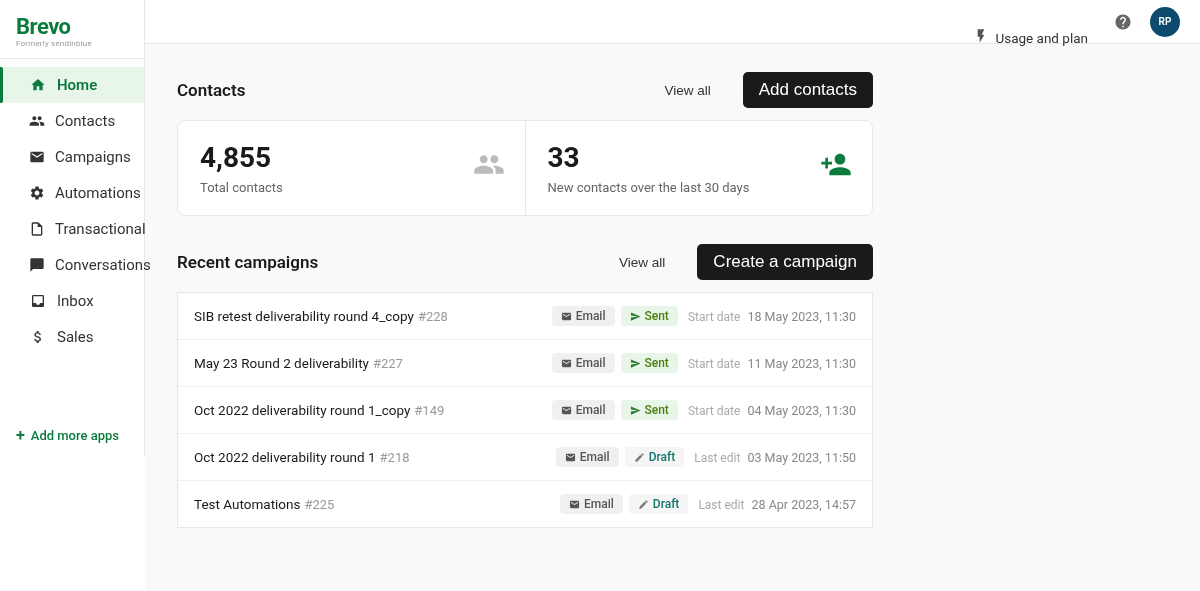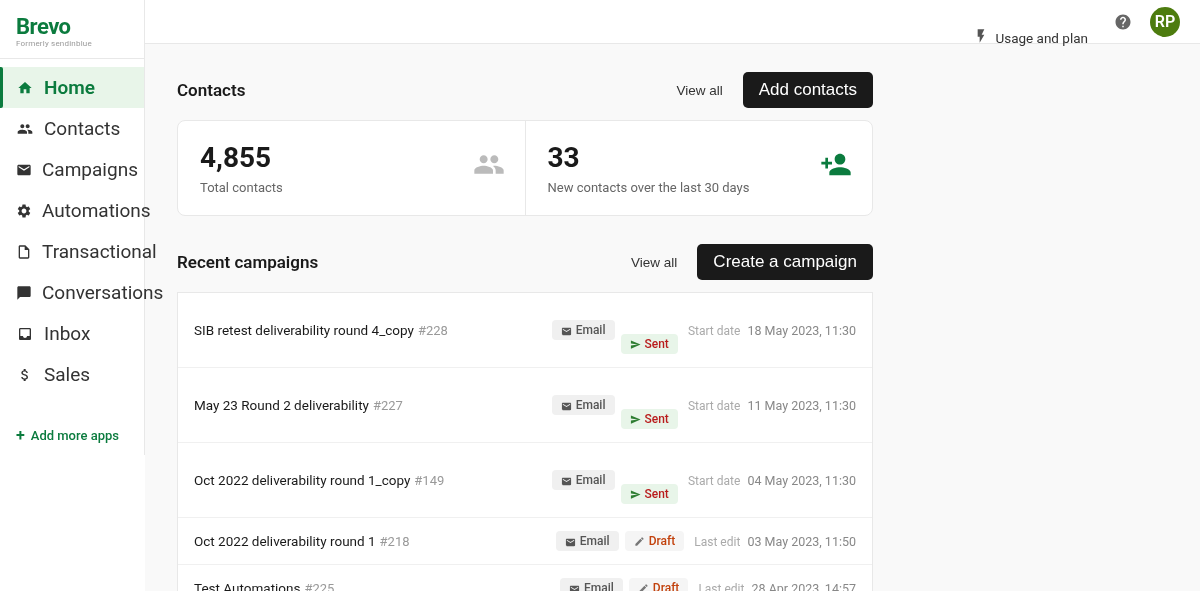--- a/index.html
+++ b/index.html
@@ -30,24 +30,24 @@
       font-size: 8px;
       color: #999;
       letter-spacing: 0.2px;
     }
     .sidebar-nav {
       flex: 1;
       padding-top: 8px;
     }
     .sidebar-item {
       display: flex;
-      align-items: center;
-      padding: 9px 16px;
-      cursor: pointer;
-      font-size: 19px;
+      align-items: flex-end;
+      padding: 9px 29px;
+      cursor: pointer;
+      font-size: 15px;
       color: #333;
       border-radius: 0;
       gap: 10px;
       position: relative;
     }
     .sidebar-item.active {
       background: #e8f5e9;
       color: #0b7b3e;
       font-weight: 600;
     }
@@ -115,23 +115,23 @@
       align-items: center;
       justify-content: center;
       cursor: pointer;
       color: #666;
       font-size: 15px;
     }
     .avatar-btn {
       width: 30px;
       height: 30px;
       border-radius: 50%;
-      background: #4d7c0f;
+      background: #0c4a6e;
       color: #fff;
-      font-size: 16px;
+      font-size: 10px;
       font-weight: 600;
       display: flex;
       align-items: center;
       justify-content: center;
       cursor: pointer;
     }
 
     
     .content {
       padding: 28px 32px;
@@ -153,21 +153,21 @@
       margin-bottom: 12px;
     }
     .section-title {
       font-size: 17px;
       font-weight: 600;
       color: #1a1a1a;
     }
     .section-actions {
       display: flex;
       align-items: center;
-      gap: 8px;
+      gap: 20px;
     }
     .btn-view-all {
       background: none;
       border: none;
       color: #333;
       font-size: 13.5px;
       cursor: pointer;
       padding: 6px 12px;
     }
     .btn-primary {
@@ -253,30 +253,28 @@
       align-items: center;
       gap: 4px;
       padding: 3px 9px;
       border-radius: 4px;
       font-size: 12px;
       font-weight: 500;
     }
     .tag-email {
       background: #f0f0f0;
       color: #555;
-      align-items: flex-end;
     }
     .tag-sent {
       background: #e8f5e9;
-      color: #b91c1c;
-      margin-top: 28px;
+      color: #4d7c0f;
     }
     .tag-draft {
       background: #f5f5f5;
-      color: #c2410c;
+      color: #0f766e;
     }
     .campaign-date {
       color: #888;
       font-size: 12.5px;
       white-space: nowrap;
     }
     .campaign-date-label {
       color: #aaa;
       font-size: 12px;
       margin-right: 4px;

